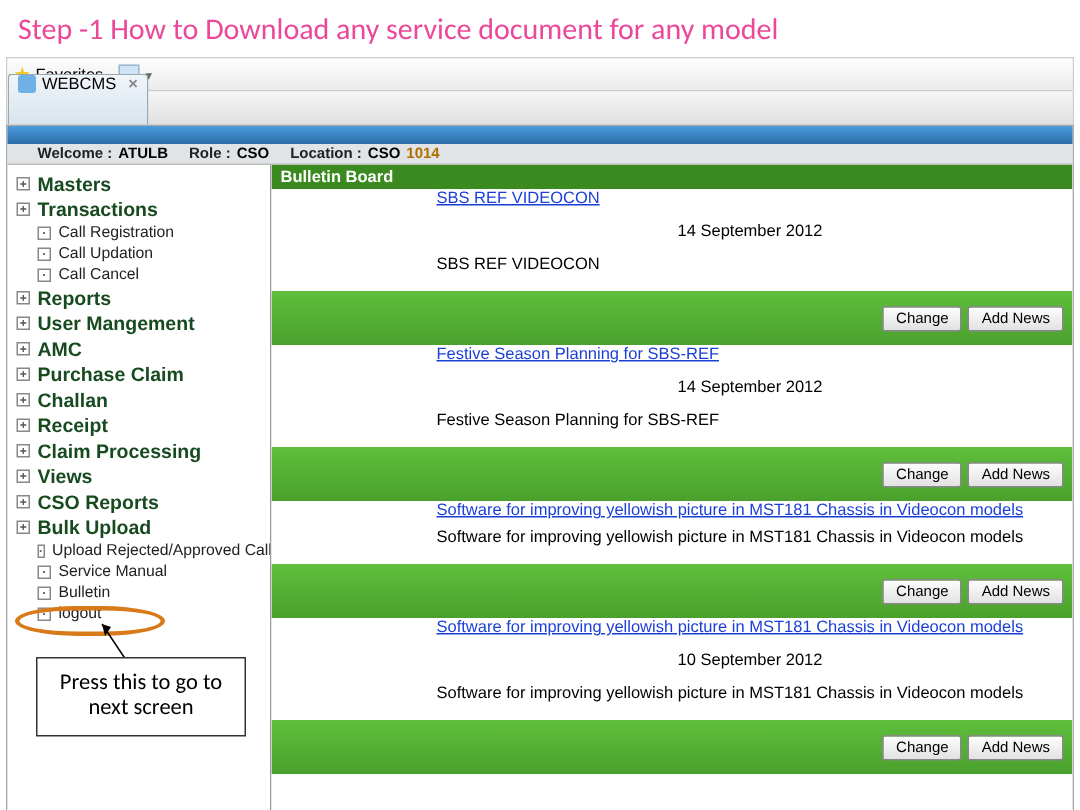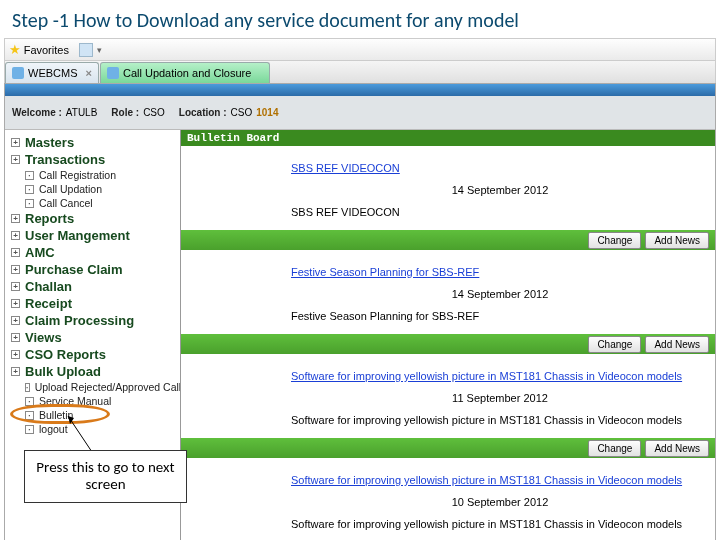--- a/index.html
+++ b/index.html
@@ -1,76 +1,72 @@
 <!DOCTYPE html>
 <html><head>
 <meta charset="utf-8">
 <style>
   * { box-sizing: border-box; margin: 0; padding: 0; }
   body { font-family: Verdana, Arial, sans-serif; font-size: 11px; width: 720px; height: 540px; background: #fff; overflow: hidden; position: relative; }
-  .slide-title { font-family: Calibri, Arial, sans-serif; font-size: 20px; padding: 8px 12px 6px; color: #0c4a6e; }
+  .slide-title { font-family: Calibri, Arial, sans-serif; font-size: 20px; padding: 8px 12px 6px; color: #ec4899; }
   .browser-chrome { border: 1px solid #ccc; border-bottom: none; margin: 0 4px; }
   .fav-row { display: flex; align-items: center; height: 22px; background: linear-gradient(#fefefe,#eaeaea); border-bottom: 1px solid #ccc; padding: 0 4px; font-size: 11px; }
   .fav-row .star { color: #f5c518; margin-right: 3px; font-size: 13px; }
   .fav-row .fav-label { margin-right: 10px; }
   .fav-row .grid-ico { display: inline-block; width: 14px; height: 14px; background: #d0e4f5; border: 1px solid #9db8cc; margin-right: 4px; }
   .tabs-row { display: flex; align-items: flex-end; height: 22px; background: linear-gradient(#f5f5f5,#e0e0e0); }
-  .tab { display: flex; align-items: center; height: 21px; border: 1px solid #9aa; border-bottom: none; border-radius: 3px 3px 0 0; margin-right: 1px; padding: 0 6px; font-size: 11px; gap: 4px; }
+  .tab { display: flex; align-items: flex-start; height: 34px; border: 1px solid #9aa; border-bottom: none; border-radius: 3px 3px 0 0; margin-right: 1px; padding: 0 6px; font-size: 11px; gap: 4px; }
   .tab .ico { width: 12px; height: 12px; background: #6fb1e6; border-radius: 2px; display: inline-block; }
   .tab .close { color: #888; cursor: pointer; font-weight: bold; }
   .tab.active { background: linear-gradient(#b5f0c8,#7ad89a); }
   .tab.inactive { background: linear-gradient(#f0f5fa,#d8e4ee); }
   .page { display: flex; flex-direction: column; border: 1px solid #aaa; margin: 0 4px; height: 478px; }
   .blue-strip { height: 12px; background: linear-gradient(#4b9bdc,#2c6ba8); }
-  .welcome-bar { height: 34px; background: #e0e4e7; display: flex; align-items: center; font-size: 10px; font-weight: bold; color: #222; padding-left: 7px; gap: 4px; border-bottom: 1px solid #bbb; }
-  .welcome-bar .val { color:#000; font-weight:normal; }
+  .welcome-bar { height: 14px; background: #e0e4e7; display: flex; align-items: center; font-size: 10px; font-weight: bold; color: #222; padding-left: 20px; gap: 4px; border-bottom: 1px solid #bbb; }
+  .welcome-bar .val { color:#000; font-weight:bold; }
   .welcome-bar .loc-val { color:#b07000; font-weight:bold; }
   .body-row { display: flex; flex: 1; overflow: hidden; }
   .sidebar { width: 176px; background: #fff; border-right: 1px solid #999; padding: 4px 0; overflow: hidden; }
   .side-item { display: flex; align-items: center; padding: 1px 6px; cursor: pointer; white-space: nowrap; }
   .side-item .box { width: 9px; height: 9px; border: 1px solid #888; background: #fff; color:#555; font-size:8px; line-height:7px; text-align:center; margin-right: 5px; font-weight:bold; }
   .side-item.sub { padding-left: 20px; font-weight: normal; color:#222; }
   .side-item.top { font-weight: bold; color:#174a1f; }
   .side-item .label { font-size: 13px; }
   .side-item.sub .label { font-size: 10.5px; }
   .highlight-ring { position:absolute; border:3px solid #d97a1a; border-radius:50%/60%; width:100px; height:20px; left:10px; top:404px; pointer-events:none; }
   .main { flex: 1; background: #fff; overflow-y: auto; }
-  .bb-header { background: #3a8a1f; color: #fff; font-weight: bold; font-size: 11px; padding: 2px 6px; font-family: Liberation Mono, monospace; }
+  .bb-header { background: #3a8a1f; color: #fff; font-weight: bold; font-size: 11px; padding: 2px 6px; }
   .news-block { border-bottom: 0px; }
-  .news-body { padding: 16px 6px 8px 110px; font-size: 11px; color:#000; }
+  .news-body { padding: 0 6px 8px 110px; font-size: 11px; color:#000; }
   .news-body .link { color: #1a3fd6; text-decoration: underline; cursor: pointer; display: inline-block; margin-bottom: 6px; }
   .news-body .date { margin: 4px 0 10px 0; text-align: center; }
   .news-body .desc { margin-bottom: 4px; }
-  .action-bar { background: #4CAF2F; background: linear-gradient(#5fbf3c,#4aa02c); height: 20px; display: flex; justify-content: flex-end; align-items: center; padding-right: 6px; gap: 4px; }
+  .action-bar { background: #4CAF2F; background: linear-gradient(#5fbf3c,#4aa02c); height: 36px; display: flex; justify-content: flex-end; align-items: center; padding-right: 6px; gap: 4px; }
   .action-bar button { font-size: 10px; padding: 1px 8px; height: 17px; background: linear-gradient(#fdfdfd,#e2e2e2); border: 1px solid #888; border-radius: 2px; cursor: pointer; }
-  .callout { position: absolute; left: 24px; top: 450px; width: 163px; background: #fff; border: 1px solid #333; padding: 8px 10px; font-family: Calibri, Arial; font-size: 15px; text-align: center; line-height: 1.15; }
+  .callout { position: absolute; left: 24px; top: 438px; width: 140px; background: #fff; border: 1px solid #333; padding: 8px 10px; font-family: Calibri, Arial; font-size: 15px; text-align: center; line-height: 1.15; }
   .arrow-svg { position: absolute; left: 60px; top: 412px; pointer-events: none; }
 </style>
 </head>
 <body>
 
 <div class="slide-title">Step -1 How to Download any service document for any model</div>
 
 <div class="browser-chrome">
   <div class="fav-row">
     <span class="star">★</span>
     <span class="fav-label">Favorites</span>
     <span class="grid-ico"></span>
     <span style="font-size:9px;color:#666;">▾</span>
   </div>
   <div class="tabs-row">
     <div class="tab inactive">
       <span class="ico"></span>
       <span>WEBCMS</span>
       <span style="flex:1"></span>
       <span class="close">×</span>
-    </div>
-    <div class="tab active" style="min-width:170px;">
-      <span class="ico"></span>
-      <span>Call Updation and Closure</span>
     </div>
   </div>
 </div>
 
 <div class="page">
   <div class="blue-strip"></div>
   <div class="welcome-bar">
     <span>Welcome :</span>
     <span class="val">ATULB</span>
     <span style="width:6px"></span>
@@ -171,21 +167,21 @@
             </div>
           </div>
           <div class="news-block">
             <div class="news-body"><span class="link">Festive Season Planning for SBS-REF</span><div class="date">14 September 2012</div><div class="desc">Festive Season Planning for SBS-REF</div></div>
             <div class="action-bar">
               <button>Change</button>
               <button>Add News</button>
             </div>
           </div>
           <div class="news-block">
-            <div class="news-body"><span class="link">Software for improving yellowish picture in MST181 Chassis in Videocon models</span><div class="date">11 September 2012</div><div class="desc">Software for improving yellowish picture in MST181 Chassis in Videocon models</div></div>
+            <div class="news-body"><span class="link">Software for improving yellowish picture in MST181 Chassis in Videocon models</span><div class="desc">Software for improving yellowish picture in MST181 Chassis in Videocon models</div></div>
             <div class="action-bar">
               <button>Change</button>
               <button>Add News</button>
             </div>
           </div>
           <div class="news-block">
             <div class="news-body"><span class="link">Software for improving yellowish picture in MST181 Chassis in Videocon models</span><div class="date">10 September 2012</div><div class="desc">Software for improving yellowish picture in MST181 Chassis in Videocon models</div></div>
             <div class="action-bar">
               <button>Change</button>
               <button>Add News</button>

